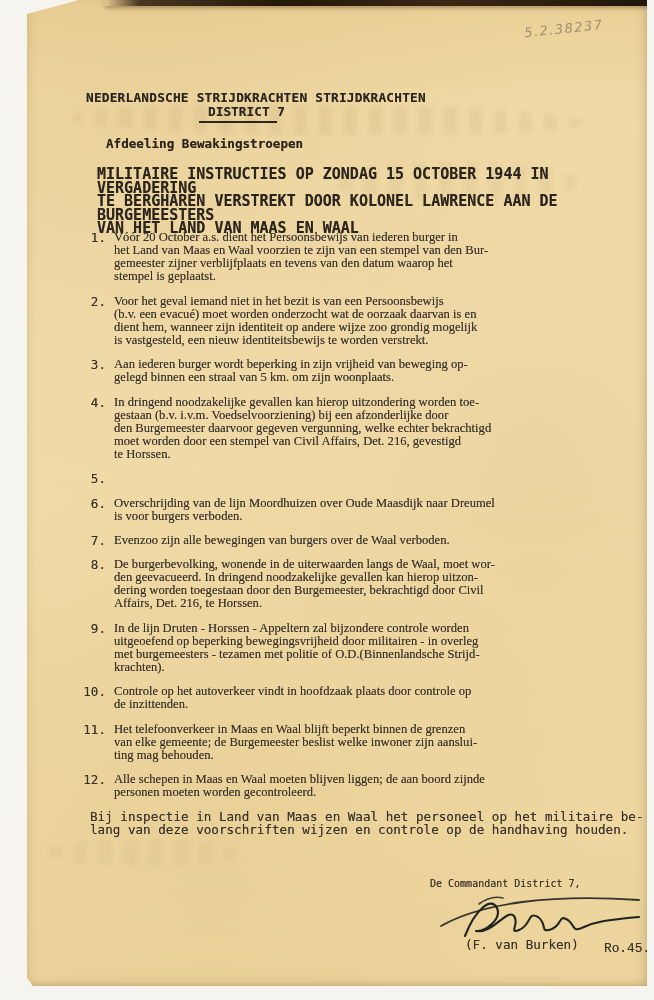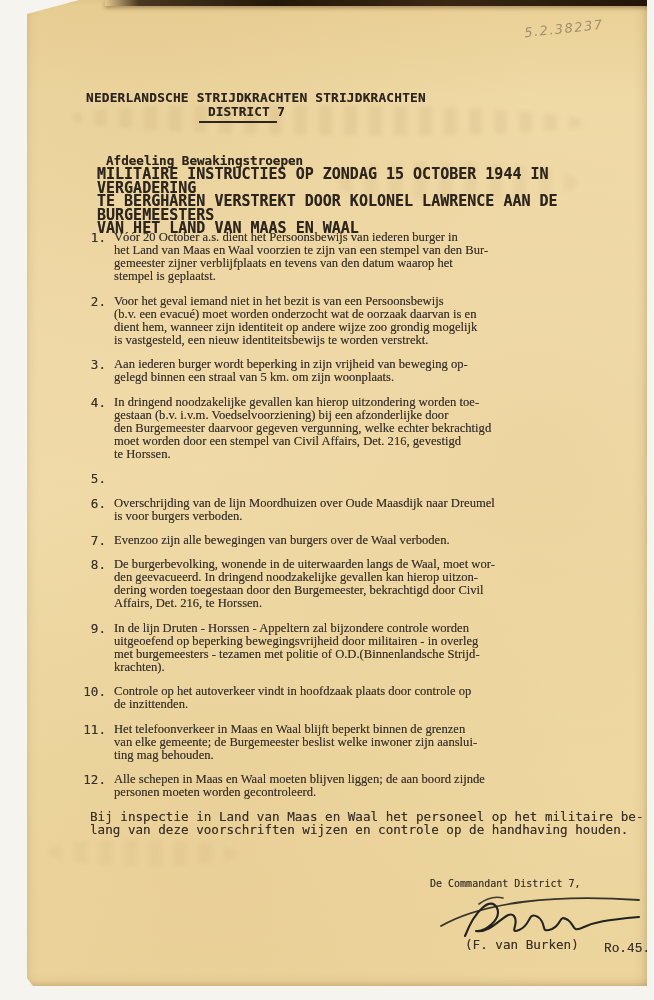--- a/index.html
+++ b/index.html
@@ -30,21 +30,21 @@
     position:absolute;border-radius:45%;
     background:repeating-linear-gradient(90deg, rgba(130,100,55,.14) 0 13px, rgba(130,100,55,0) 13px 25px);
     filter:blur(2.2px);transform:scaleX(-1) rotate(-.6deg);
   }
   .ink{color:#38302a;text-shadow:0 0 .4px rgba(56,48,42,.55);}
   .bold{font-weight:bold;color:#2c251e;}
   .pos{position:absolute;}
   .org{left:59px;top:90px;font-size:12.8px;letter-spacing:.2px;}
   .district{left:181px;top:104px;font-size:12.8px;}
   .district-underline{left:172px;top:121px;width:78px;height:2.4px;background:#2c251e;box-shadow:0 0 .5px #2c251e;}
-  .dept{left:79px;top:136px;font-size:12.6px;margin-top:17px;}
+  .dept{left:79px;top:136px;font-size:12.6px;}
   .doc-title{left:70px;top:168px;width:555px;text-align:left;font-size:15px;line-height:13.5px;white-space:pre-line;}
   .body-block{left:55px;top:231px;width:580px;font-size:12.6px;line-height:13.15px;}
   .item{display:flex;margin-bottom:11px;}
   .item-num{width:24px;text-align:right;flex:none;margin-right:8px;}
   .item-text{white-space:pre-wrap;font-family:Liberation Serif, serif;}
   .closing{margin-left:8px;margin-top:0;white-space:pre-wrap;}
   .sig-role{left:403px;top:878px;font-size:10px;}
   .sig-svg{left:408px;top:884px;}
   .sig-name{left:438px;top:937px;font-size:12.6px;}
   .ref-code{left:577px;top:941px;font-size:12.8px;font-family:Liberation Mono, monospace;}

